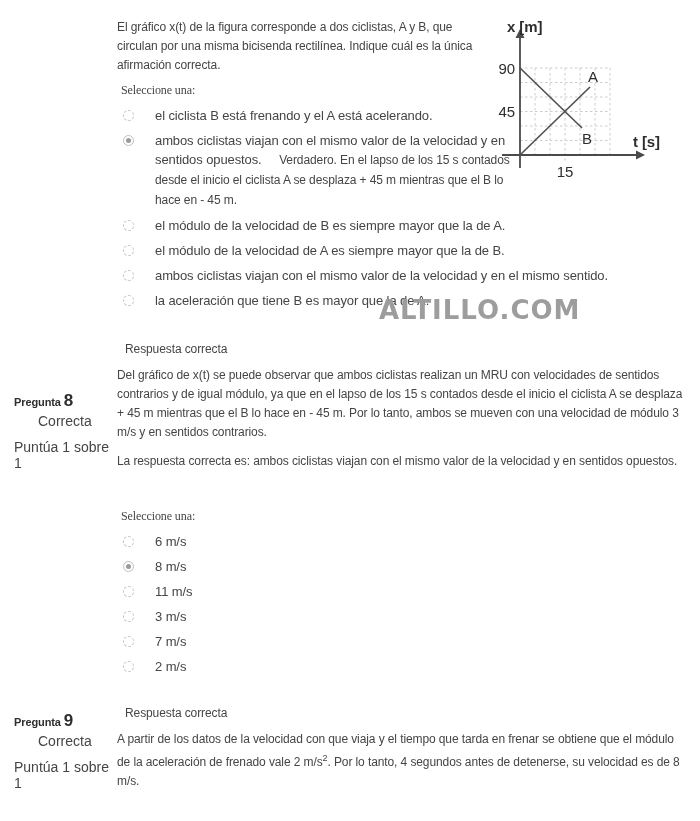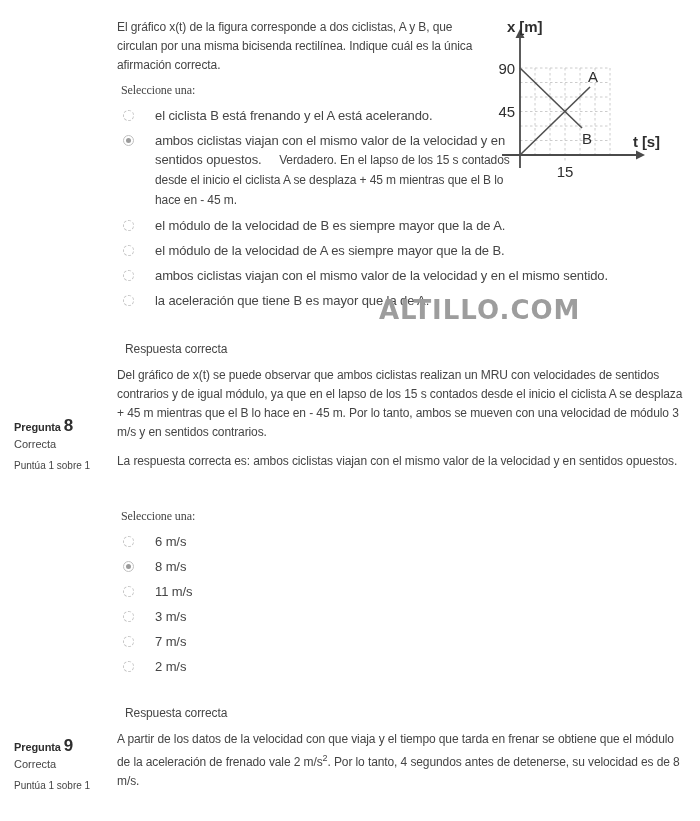--- a/index.html
+++ b/index.html
@@ -11,22 +11,22 @@
     color: #454545;
   }
   .page { padding-top: 13px; }
   .question { display: flex; align-items: flex-end; }
   .question + .question { margin-top: 30px; }
 
   
   .qinfo { flex: 0 0 117px; width: 117px; padding-left: 14px; }
   .qnum { font-size: 11px; font-weight: 700; color: #2e2e2e; letter-spacing: -0.1px; }
   .qnum .num { font-size: 17px; line-height: 1; }
-  .qstatus { font-size: 11px; margin-top: 4px; }
-  .qgrade { font-size: 10px; margin-top: 10px; }
+  .qstatus { font-size: 14px; margin-top: 4px; margin-left: 24px; }
+  .qgrade { font-size: 14px; margin-top: 10px; }
 
   
   .qcontent { position: relative; width: 583px; padding-right: 14px;
               font-size: 12px; letter-spacing: -0.1px; }
   .qtext { margin: 5px 0 0; line-height: 19px; }
   .q8 .qtext { max-width: 378px; }
   .prompt { margin: 6px 4px 0; line-height: 19px; font-family: Liberation Serif, serif; }
 
   .opts { margin-top: 5px; }
   .opt { display: flex; margin-top: 6px; }

